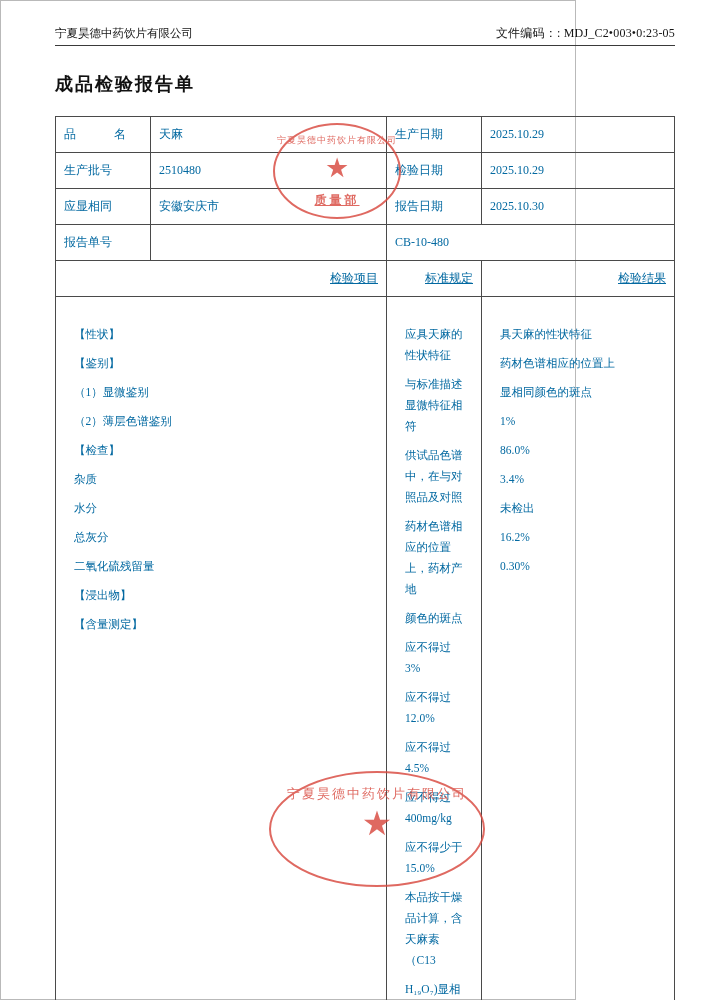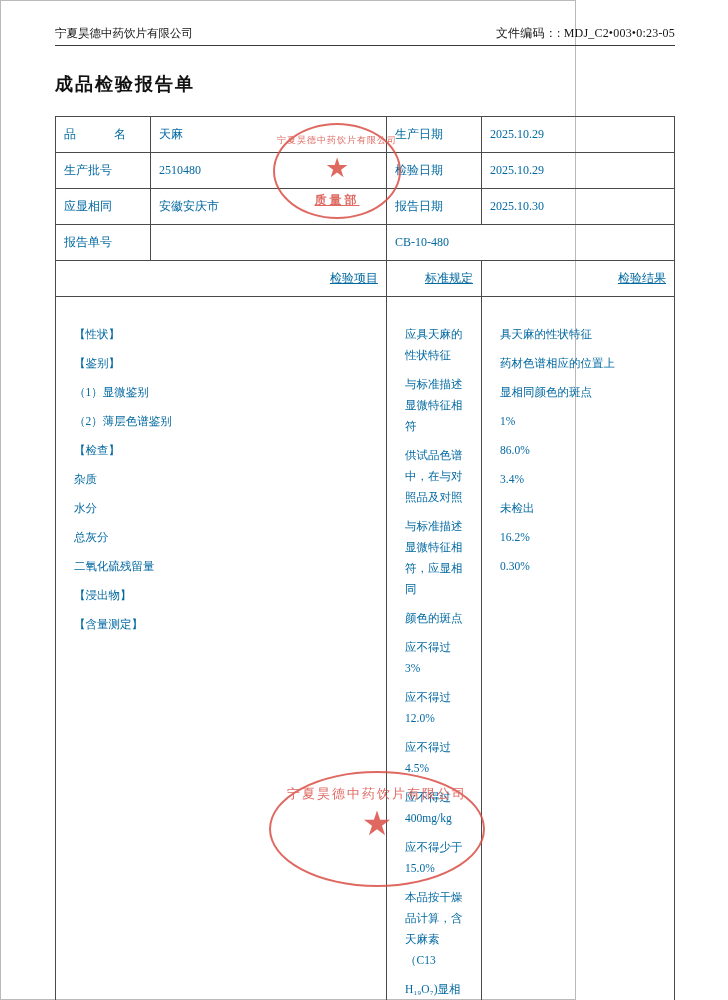--- a/index.html
+++ b/index.html
@@ -216,21 +216,21 @@
         <td>
           <div class="col">
             <div class="gap"></div>
             <div class="line">应具天麻的性状特征</div>
             <div class="line"></div>
             <div class="line"></div>
             <div class="line">与标准描述显微特征相符</div>
             <div class="line"></div>
             <div class="line">供试品色谱中，在与对照品及对照</div>
             <div class="line"></div>
-            <div class="line">与标准描述显微特征相符，应显相同</div>
+            <div class="line">药材色谱相应的位置上，药材产地</div>
             <div class="line"></div>
             <div class="line">颜色的斑点</div>
             <div class="line"></div>
             <div class="line">应不得过 3%</div>
             <div class="line">应不得过 12.0%</div>
             <div class="line">应不得过 4.5%</div>
             <div class="line">应不得过400mg/kg</div>
             <div class="line">应不得少于15.0%</div>
             <div class="line">本品按干燥品计算，含天麻素（C13</div>
             <div class="line">H₁₉O₇)显相同颜色的斑点(C₇H₈O₂)的总</div>

